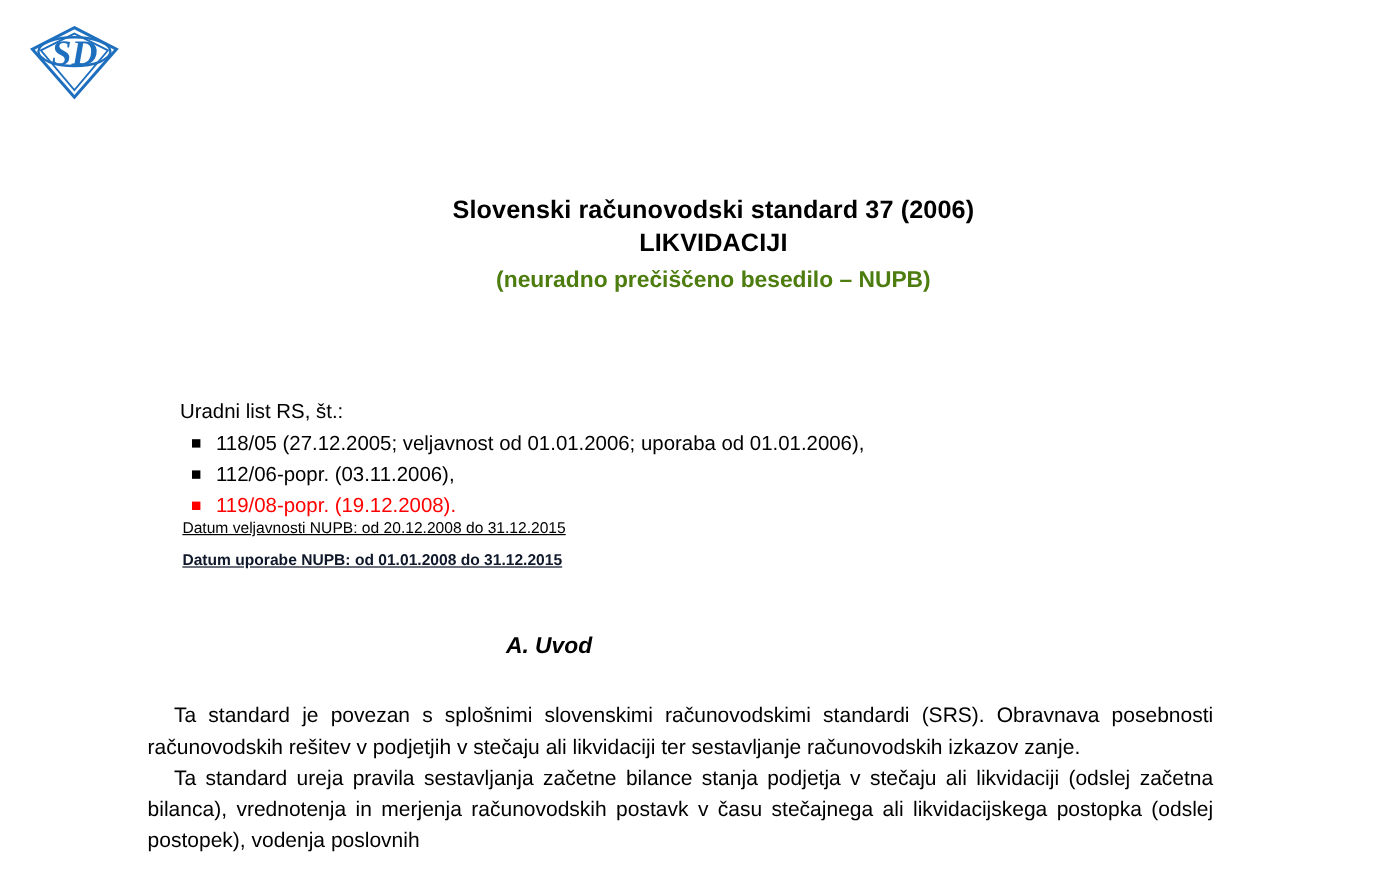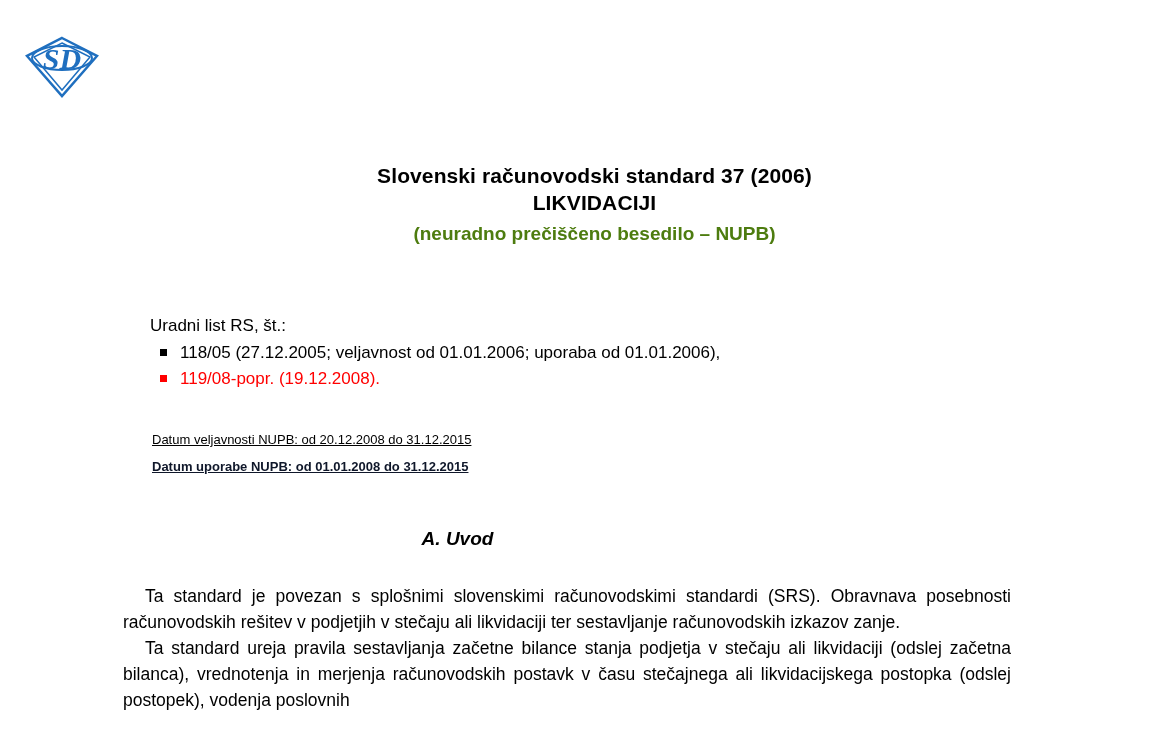--- a/index.html
+++ b/index.html
@@ -12,21 +12,21 @@
     background: #ffffff;
     font-family: "Liberation Sans", sans-serif;
     color: #000000;
     overflow: hidden;
     position: relative;
   }
 
   
   .logo {
     position: absolute;
-    top: 36px;
+    top: 21px;
     left: 22px;
     width: 80px;
     height: 62px;
   }
 
   
   .title-block {
     position: absolute;
     top: 162px;
     left: 16px;
@@ -44,21 +44,21 @@
     margin-top: 6px;
     font-size: 19px;
     font-weight: bold;
     color: #4d7c0f;
     line-height: 24px;
   }
 
   
   .gazette {
     position: absolute;
-    top: 313px;
+    top: 330px;
     left: 150px;
     width: 900px;
     font-size: 17px;
     line-height: 25px;
   }
   .gazette .lead {
     margin-bottom: 2px;
   }
   ul.bullets {
     list-style: none;
@@ -152,20 +152,24 @@
   <div class="title-sub">(neuradno prečiščeno besedilo – NUPB)</div>
 </div>
 
 <div class="gazette">
   <div class="lead">Uradni list RS, št.:</div>
   <ul class="bullets">
     <li>
       <span class="sq"></span>
       <span>118/05 (27.12.2005; veljavnost od 01.01.2006; uporaba od 01.01.2006),</span>
     </li>
+    <li>
+      <span class="sq"></span>
+      <span>112/06-popr. (03.11.2006),</span>
+    </li>
     <li class="red">
       <span class="sq"></span>
       <span>119/08-popr. (19.12.2008).</span>
     </li>
   </ul>
 </div>
 
 <div class="validity">
   <div><span class="v1">Datum veljavnosti NUPB: od 20.12.2008 do 31.12.2015</span></div>
   <div><span class="v2">Datum uporabe NUPB: od 01.01.2008 do 31.12.2015</span></div>

